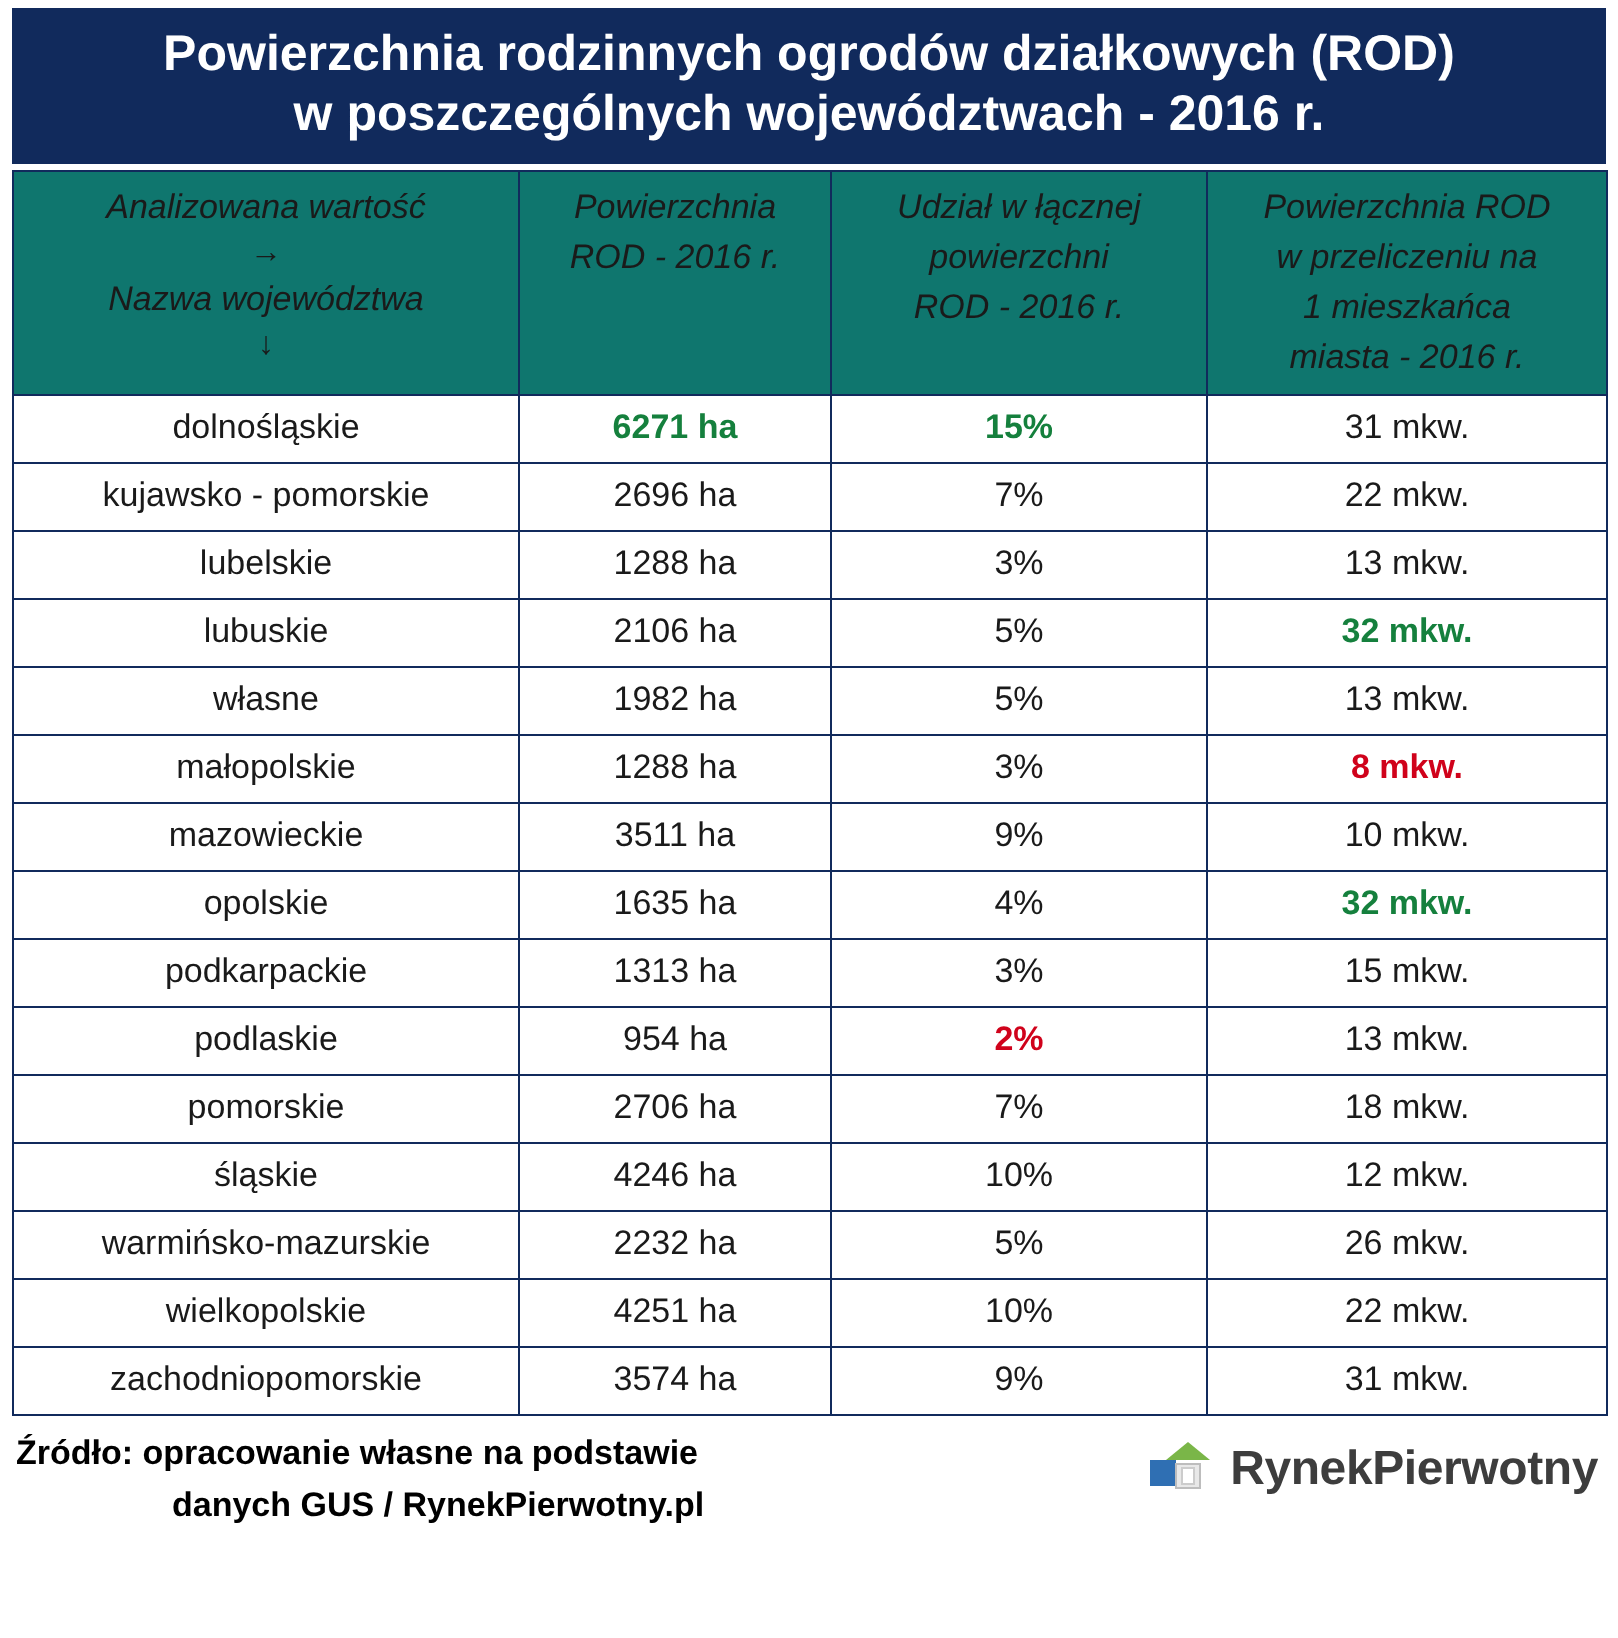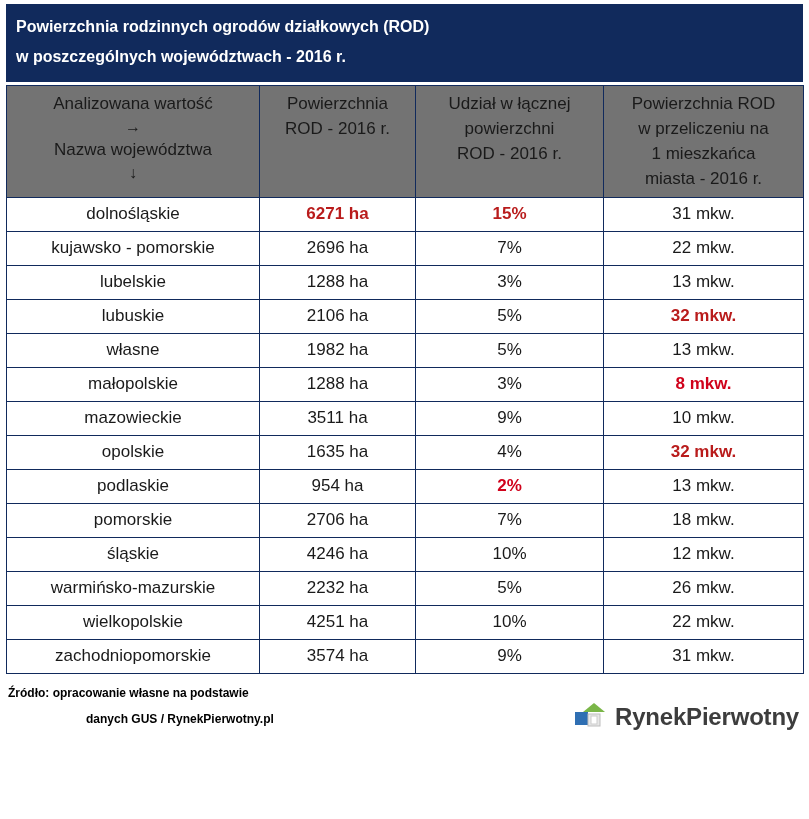--- a/index.html
+++ b/index.html
@@ -18,23 +18,23 @@
     width: 809px;
     height: 819px;
     position: relative;
     box-sizing: border-box;
     padding: 0 6px;
   }
   
   .title-bar {
     background: #112a5c;
     color: #ffffff;
-    text-align: left;
+    text-align: center;
     font-weight: bold;
-    font-size: 16px;
+    font-size: 25px;
     line-height: 30px;
     padding: 8px 10px 10px 10px;
     box-sizing: border-box;
     margin-top: 4px;
   }
   .title-line { display: block; white-space: nowrap; }
 
   
   table.rod {
     border-collapse: collapse;
@@ -46,63 +46,64 @@
     border: 1px solid #112a5c;
     box-sizing: border-box;
   }
   thead th {
     font-weight: normal;
     font-size: 17px;
     line-height: 25px;
     text-align: center;
     vertical-align: top;
     padding: 5px 4px 6px 4px;
-    background: #737373;
+    background: #0f766e;
     color: #1a1a1a;
+    font-style: italic;
   }
   th.c0 { width: 253px; }
   th.c1 { width: 156px; }
   th.c2 { width: 188px; }
   th.c3 { width: 200px; }
 
   .hdr-multiline { display: block; }
   .arrow { display: block; font-size: 16px; line-height: 21px; }
 
   tbody td {
     font-size: 17px;
     line-height: 20px;
     text-align: center;
     padding: 6px 4px 7px 4px;
     background: #ffffff;
   }
   tbody td.name { text-align: center; }
   tbody td.mkw { }
-  .hl-green { color: #b91c1c; }
+  .hl-green { color: #15803d; }
   .hl-red { color: #d0021b; }
   .hl-bold { font-weight: bold; }
 
   
   .footer {
     position: relative;
     width: 797px;
     margin-top: 6px;
     height: 60px;
   }
   .source {
-    font-size: 12px;
+    font-size: 17px;
     font-weight: bold;
     line-height: 26px;
     color: #000000;
     padding-left: 2px;
   }
   .source .l2 { display: block; padding-left: 78px; }
   .brand {
     position: absolute;
     right: 4px;
-    top: 20px;
+    top: 4px;
     display: flex;
     align-items: center;
     gap: 7px;
   }
   .brand-logo {
     width: 34px;
     height: 34px;
     position: relative;
   }
   .brand-text {
@@ -189,20 +190,26 @@
           <td class="name">mazowieckie</td>
           <td class="area">3511 ha</td>
           <td class="share">9%</td>
           <td class="mkw">10 mkw.</td>
         </tr>
         <tr>
           <td class="name">opolskie</td>
           <td class="area">1635 ha</td>
           <td class="share">4%</td>
           <td class="mkw hl-green hl-bold">32 mkw.</td>
+        </tr>
+        <tr>
+          <td class="name">podkarpackie</td>
+          <td class="area">1313 ha</td>
+          <td class="share">3%</td>
+          <td class="mkw">15 mkw.</td>
         </tr>
         <tr>
           <td class="name">podlaskie</td>
           <td class="area">954 ha</td>
           <td class="share hl-red hl-bold">2%</td>
           <td class="mkw">13 mkw.</td>
         </tr>
         <tr>
           <td class="name">pomorskie</td>
           <td class="area">2706 ha</td>

